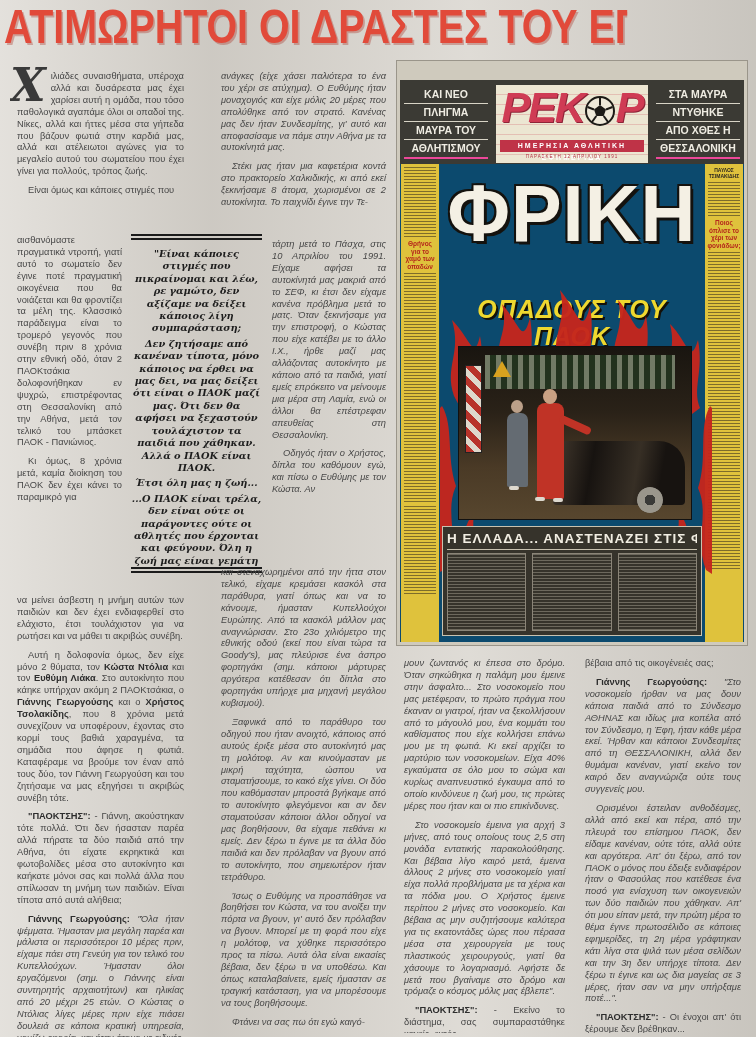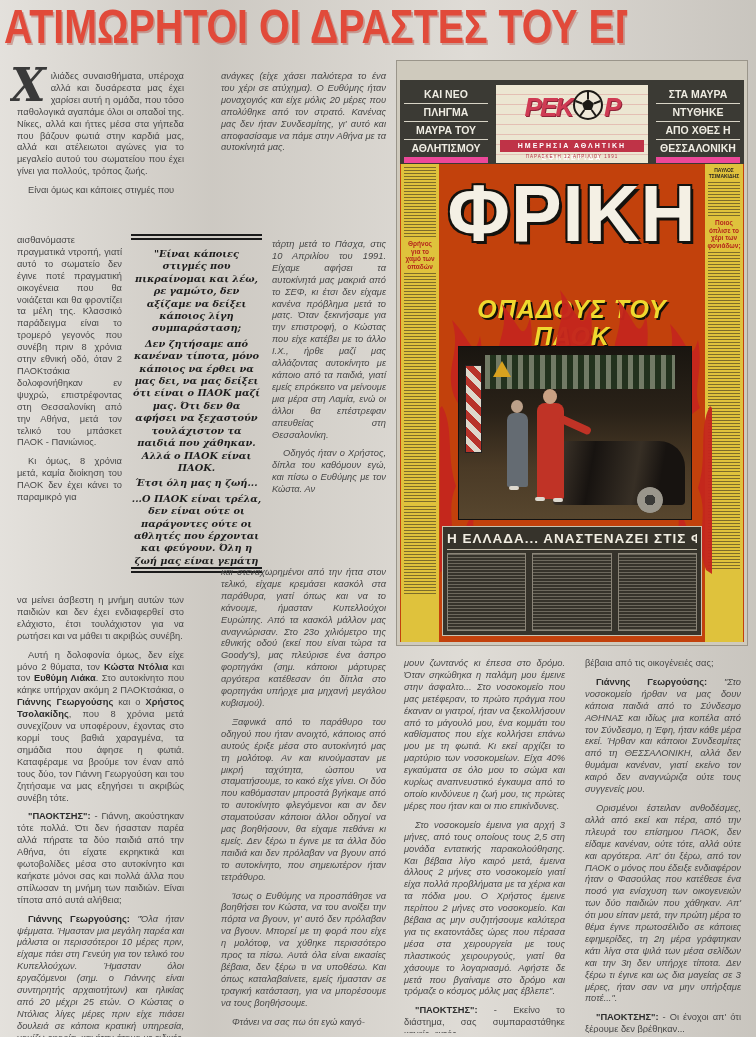--- a/index.html
+++ b/index.html
@@ -37,31 +37,31 @@
     font-size:9.8px;line-height:12.4px;color:#1d1d1d;text-align:center;}
   #quote p{margin:3px 0;text-indent:0;}
   
   #npimg{position:absolute;left:396px;top:60px;width:352px;height:586px;
     background:#cfcabd;border:1px solid #9a958a;box-sizing:border-box;}
   #masthead{position:absolute;left:3px;top:19px;right:3px;height:88px;background:#3b3a34;
     display:flex;align-items:stretch;}
   .promo{width:92px;padding:6px 4px 2px 4px;box-sizing:border-box;text-align:center;}
   .promo div{color:#efece2;font-weight:bold;font-size:10.5px;line-height:13px;
     border-bottom:1px solid #d8d4c6;padding:2px 0;}
-  .promo div:last-child{border-bottom:6px solid #ec4899;}
+  .promo div:last-child{border-bottom:2px solid #ec4899;}
   #mastcenter{flex:1;margin:5px 4px;background:#ece6d2;position:relative;text-align:center;
     background-image:repeating-linear-gradient(180deg,rgba(0,0,0,0) 0 9px,rgba(198,52,72,.22) 9px 10px);}
-  #rekor-title{font-weight:bold;font-style:italic;font-size:26px;line-height:44px;color:#cf3b54;
+  #rekor-title{font-weight:bold;font-style:italic;font-size:43px;line-height:44px;color:#cf3b54;
     letter-spacing:-2px;text-shadow:1px 1px 0 #8e2438;}
   #rekor-title .ball{display:inline-block;vertical-align:-4px;margin:0 1px;}
   #rekor-tagline{position:absolute;left:4px;right:4px;bottom:11px;height:12px;background:#bf3347;
     color:#fff;font-weight:bold;font-size:7px;line-height:12px;letter-spacing:2px;}
   #rekor-dateline{position:absolute;left:4px;right:4px;bottom:3px;color:#b23042;
     font-size:4.5px;line-height:6px;letter-spacing:1px;white-space:nowrap;overflow:hidden;}
-  #npbody{position:absolute;left:3px;top:103px;right:3px;bottom:3px;background:#c2410c;}
+  #npbody{position:absolute;left:3px;top:103px;right:3px;bottom:3px;background:#0c4a6e;}
   .rail{position:absolute;top:0;bottom:0;width:38px;background:#dfc23c;overflow:hidden;}
   #rail-left{left:1px;} #rail-right{right:1px;}
   .railtxt{margin:3px 3px;height:70px;
     background:repeating-linear-gradient(180deg,rgba(45,38,28,.55) 0 1px,rgba(0,0,0,0) 1px 3px);}
   .railhead{margin:3px 2px;color:#b5281c;font-weight:bold;font-size:6.5px;line-height:7.5px;
     text-align:center;}
   .railname{margin:3px 2px 0 2px;color:#2c2820;font-weight:bold;font-size:5px;line-height:6px;
     text-align:center;}
   #frik{position:absolute;left:40px;right:40px;top:4px;text-align:center;
     font-weight:bold;font-size:76px;line-height:92px;color:#f4f0e4;letter-spacing:1px;
@@ -131,20 +131,21 @@
 
   <div id="quote">
       <p class="ni"><span>"Είναι κάποιες στιγμές που πικραίνομαι και λέω, ρε γαμώτο, δεν αξίζαμε να δείξει κάποιος λίγη συμπαράσταση;</span></p>
       <p class="ni"><span>Δεν ζητήσαμε από κανέναν τίποτα, μόνο κάποιος να έρθει να μας δει, να μας δείξει ότι είναι ο ΠΑΟΚ μαζί μας. Ότι δεν θα αφήσει να ξεχαστούν τουλάχιστον τα παιδιά που χάθηκαν. Αλλά ο ΠΑΟΚ είναι ΠΑΟΚ.</span></p>
       <p class="ni"><span>Έτσι όλη μας η ζωή...</span></p>
       <p class="ni"><span>...Ο ΠΑΟΚ είναι τρέλα, δεν είναι ούτε οι παράγοντες ούτε οι αθλητές που έρχονται και φεύγουν. Όλη η ζωή μας είναι γεμάτη από ΠΑΟΚ...</span></p>
     </div>
 
   <div class="tb b-c2t">
       <p class="it ni"><span>ανάγκες (είχε χάσει παλιότερα το ένα του χέρι σε ατύχημα). Ο Ευθύμης ήταν μοναχογιός και είχε μόλις 20 μέρες που απολύθηκε από τον στρατό. Κανένας μας δεν ήταν Συνδεσμίτης, γι' αυτό και αποφασίσαμε να πάμε στην Αθήνα με τα αυτοκίνητά μας.</span></p>
+      <p class="it"><span>Στέκι μας ήταν μια καφετέρια κοντά στο πρακτορείο Χαλκιδικής, κι από εκεί ξεκινήσαμε 8 άτομα, χωρισμένοι σε 2 αυτοκίνητα. Το παιχνίδι έγινε την Τε-</span></p>
     </div>
   <div class="tb b-c2m">
       <p class="it ni"><span>τάρτη μετά το Πάσχα, στις 10 Απριλίου του 1991. Είχαμε αφήσει τα αυτοκίνητά μας μακριά από το ΣΕΦ, κι έτσι δεν είχαμε κανένα πρόβλημα μετά το ματς. Όταν ξεκινήσαμε για την επιστροφή, ο Κώστας που είχε κατέβει με το άλλο Ι.Χ., ήρθε μαζί μας αλλάζοντας αυτοκίνητο με κάποιο από τα παιδιά, γιατί εμείς επρόκειτο να μείνουμε μια μέρα στη Λαμία, ενώ οι άλλοι θα επέστρεφαν απευθείας στη Θεσσαλονίκη.</span></p>
       <p class="it"><span>Οδηγός ήταν ο Χρήστος, δίπλα του καθόμουν εγώ, και πίσω ο Ευθύμης με τον Κώστα. Αν</span></p>
     </div>
   <div class="tb b-c2b">
       <p class="it ni"><span>και στεναχωρημένοι από την ήττα στον τελικό, είχαμε κρεμάσει κασκόλ στα παράθυρα, γιατί όπως και να το κάνουμε, ήμασταν Κυπελλούχοι Ευρώπης. Από τα κασκόλ μάλλον μας αναγνώρισαν. Στο 23ο χιλιόμετρο της εθνικής οδού (εκεί που είναι τώρα τα Goody's), μας πλεύρισε ένα άσπρο φορτηγάκι (σημ. κάποιοι μάρτυρες αργότερα κατέθεσαν ότι δίπλα στο φορτηγάκι υπήρχε μια μηχανή μεγάλου κυβισμού).</span></p>
       <p class="it"><span>Ξαφνικά από το παράθυρο του οδηγού που ήταν ανοιχτό, κάποιος από αυτούς έριξε μέσα στο αυτοκίνητό μας τη μολότοφ. Αν και κινούμασταν με μικρή ταχύτητα, ώσπου να σταματήσουμε, το κακό είχε γίνει. Οι δύο που καθόμασταν μπροστά βγήκαμε από το αυτοκίνητο φλεγόμενοι και αν δεν σταματούσαν κάποιοι άλλοι οδηγοί να μας βοηθήσουν, θα είχαμε πεθάνει κι εμείς. Δεν ξέρω τι έγινε με τα άλλα δύο παιδιά και δεν πρόλαβαν να βγουν από το αυτοκίνητο, που σημειωτέρον ήταν τετράθυρο.</span></p>
       <p class="it"><span>Ίσως ο Ευθύμης να προσπάθησε να βοηθήσει τον Κώστα, να του ανοίξει την πόρτα να βγουν, γι' αυτό δεν πρόλαβαν να βγουν. Μπορεί με τη φορά που είχε η μολότοφ, να χύθηκε περισσότερο προς τα πίσω. Αυτά όλα είναι εικασίες βέβαια, δεν ξέρω τι να υποθέσω. Και όπως καταλαβαίνετε, εμείς ήμασταν σε τραγική κατάσταση, για να μπορέσουμε να τους βοηθήσουμε.</span></p>
       <p class="it"><span>Φτάνει να σας πω ότι εγώ καιγό-</span></p>

